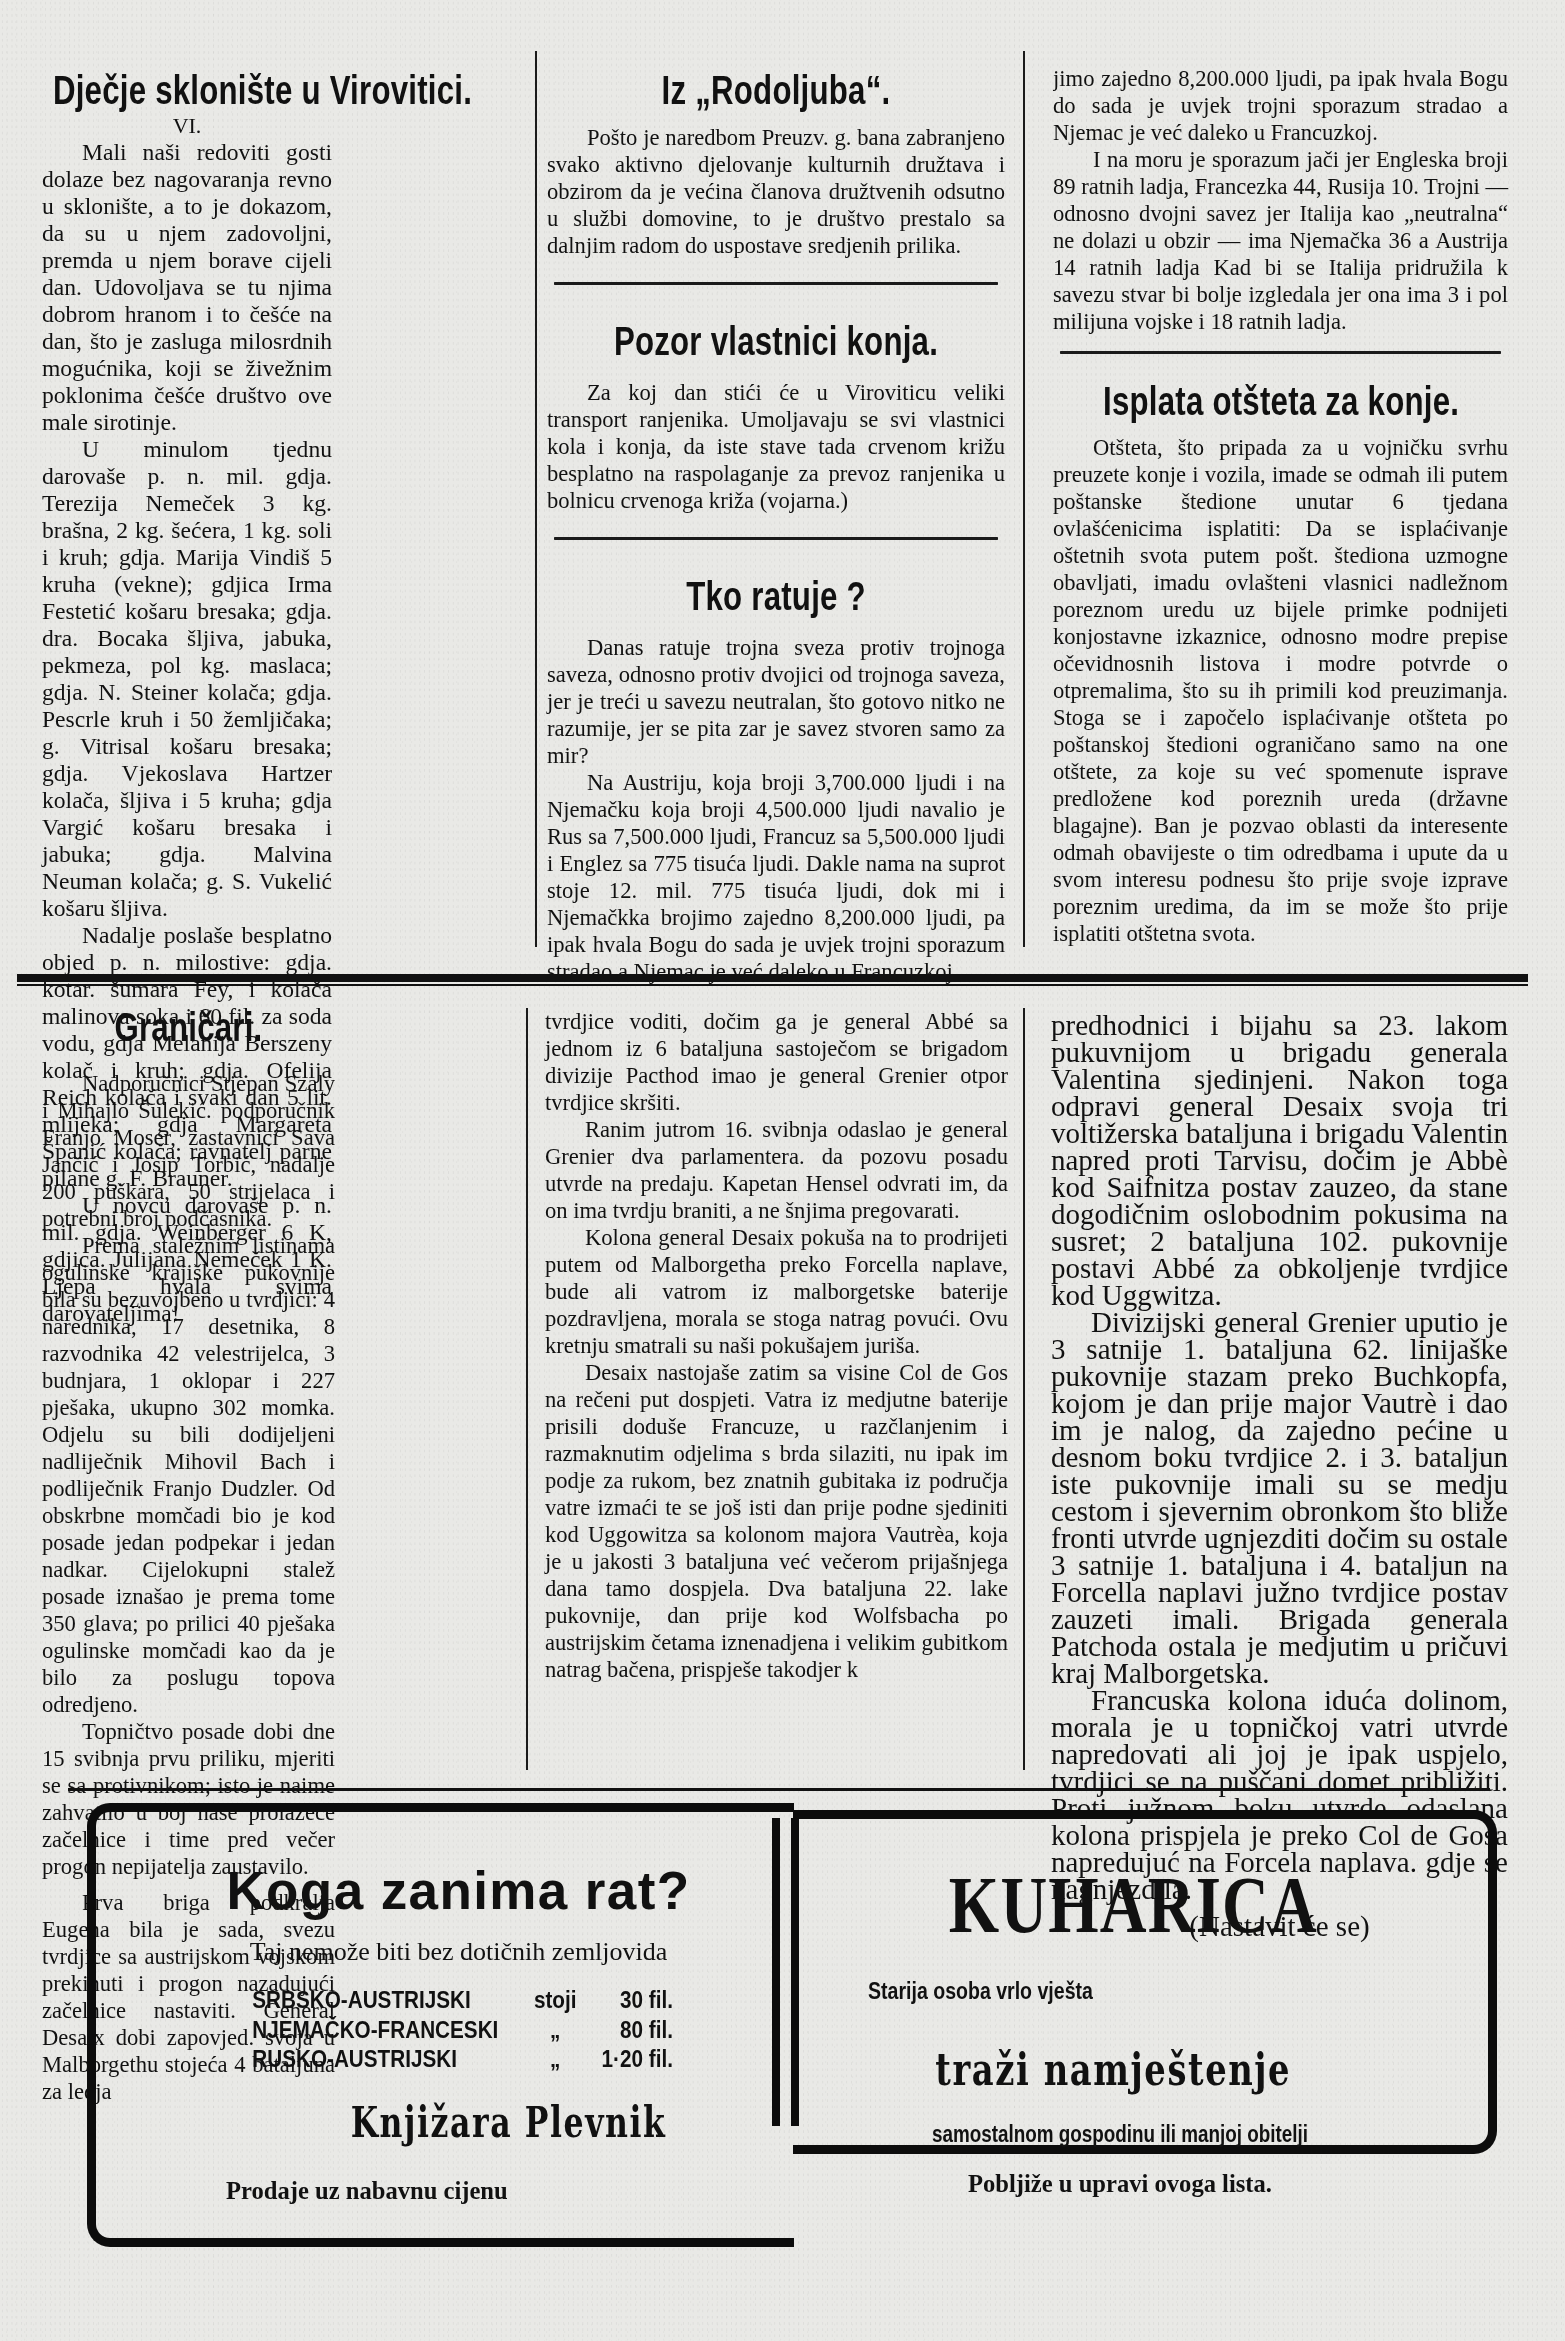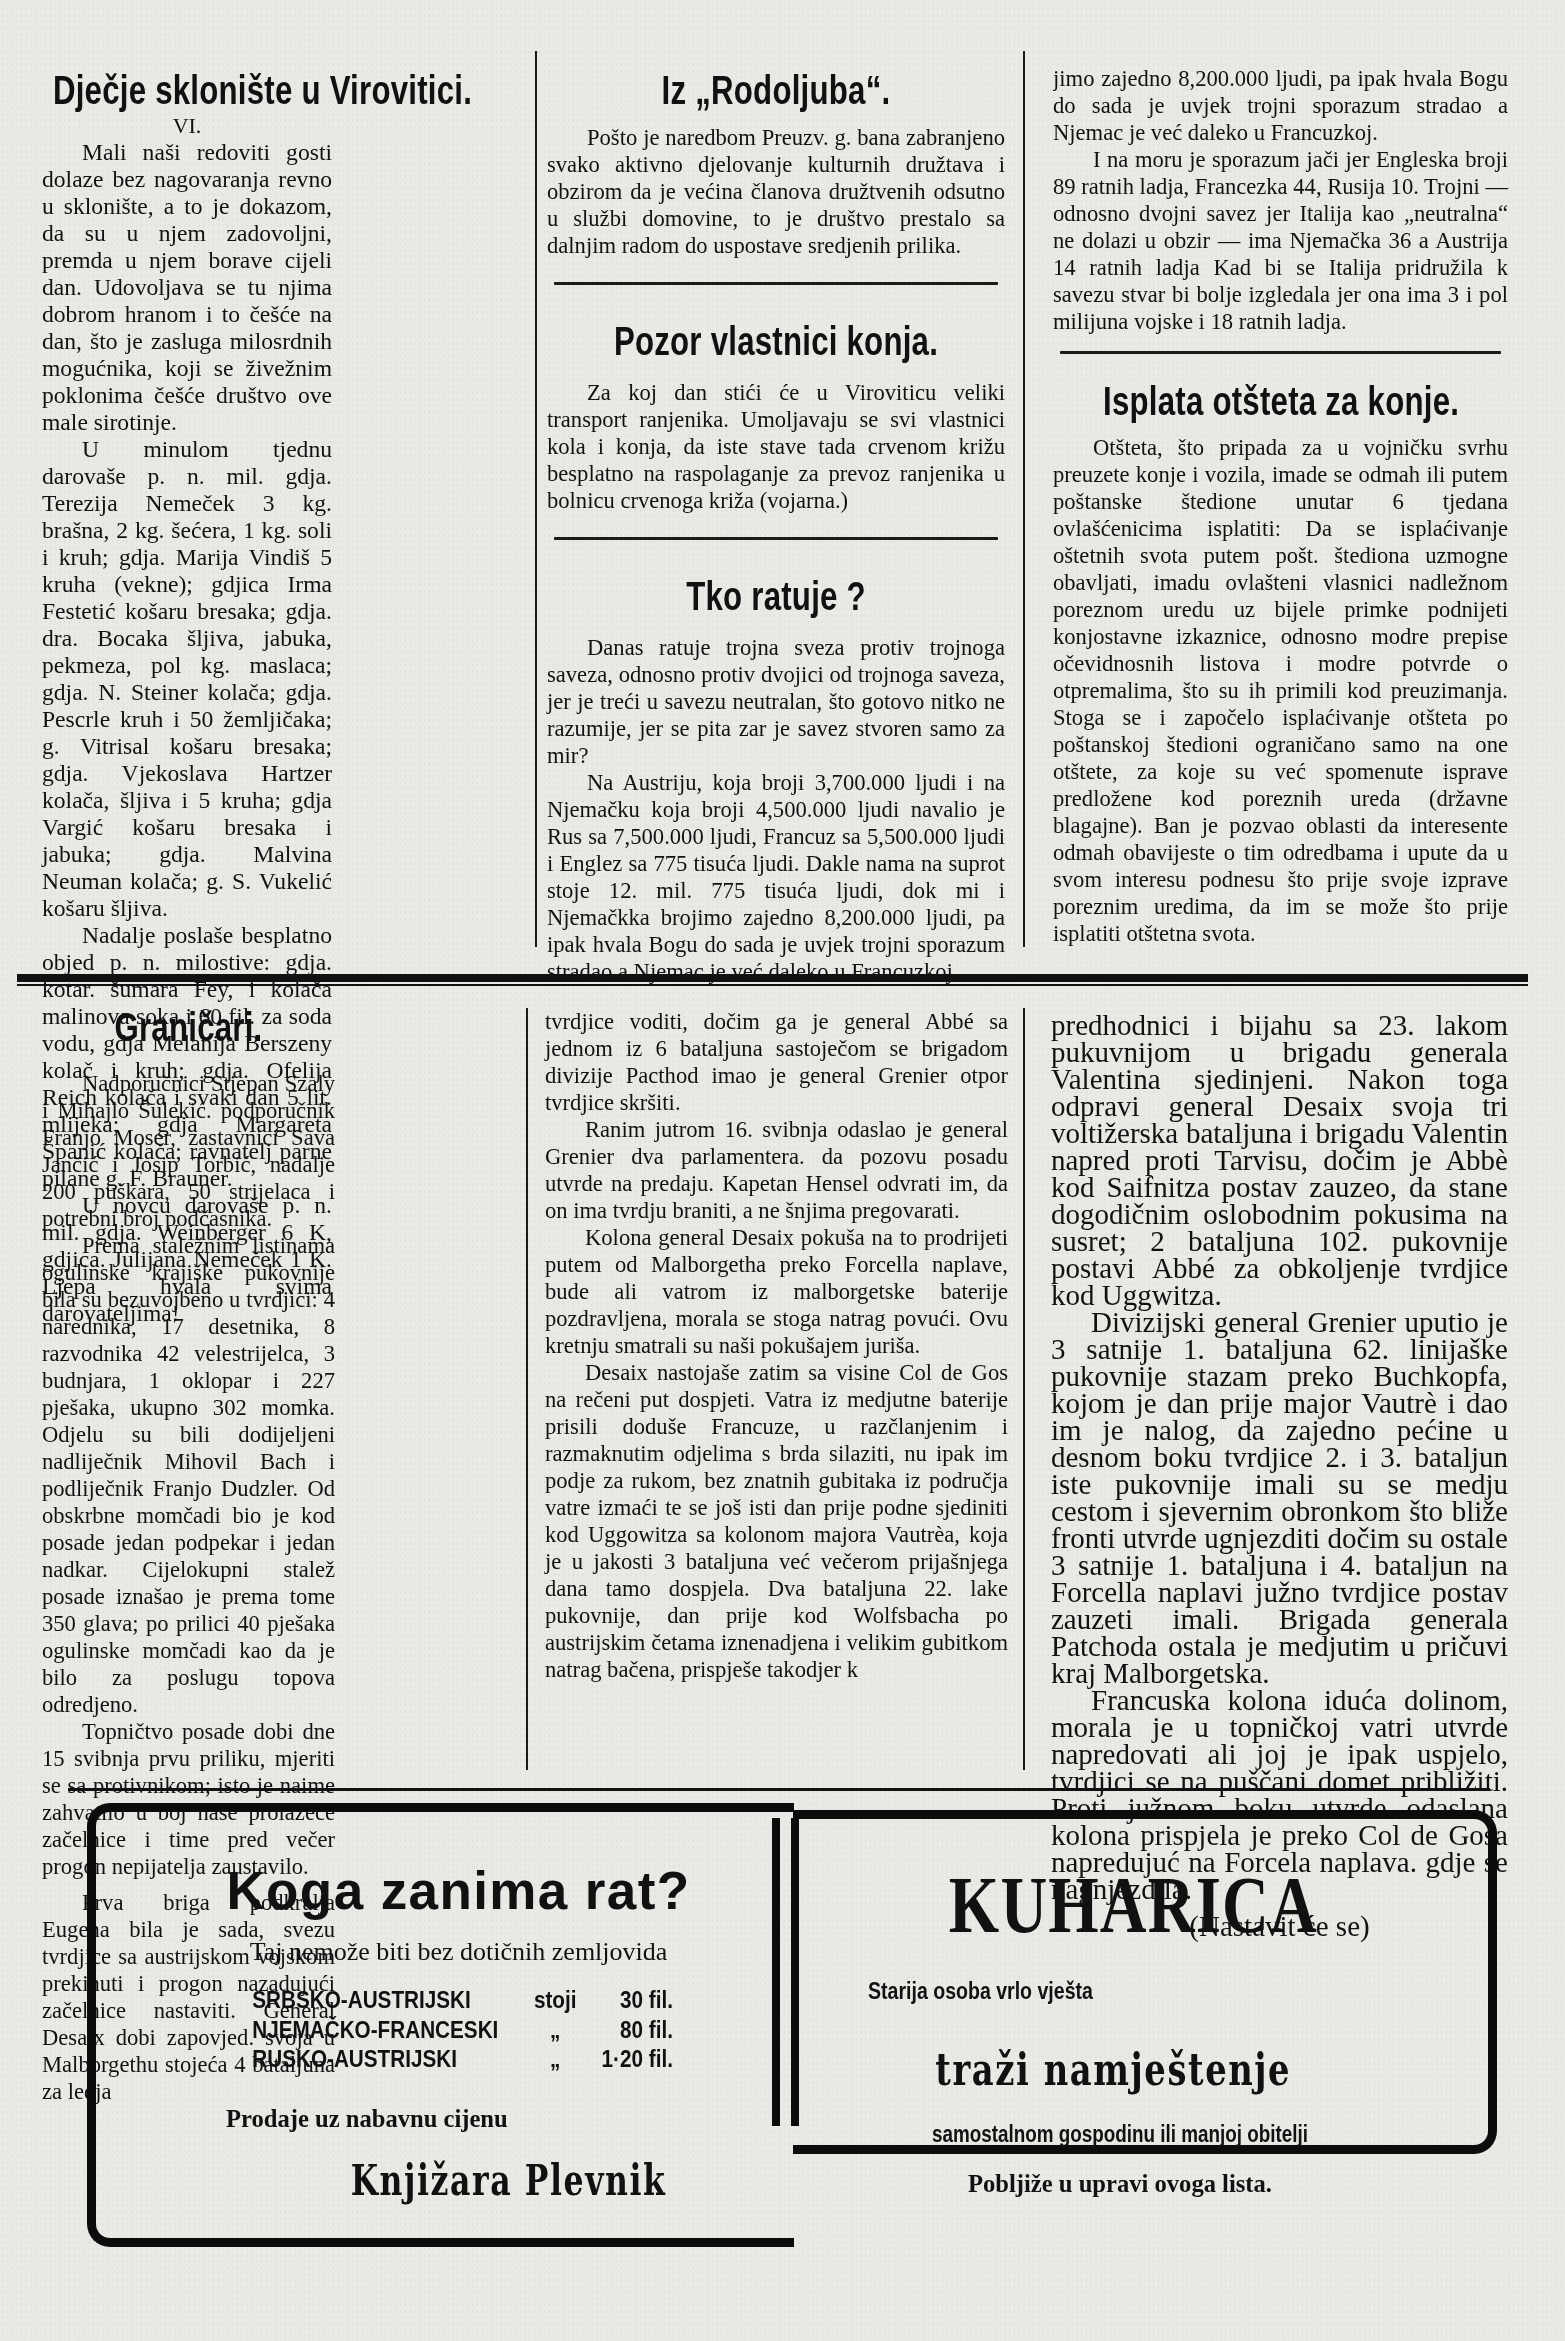--- a/index.html
+++ b/index.html
@@ -155,24 +155,24 @@
       <td style="text-align:center;">„</td>
       <td style="text-align:right;">80 fil.</td>
     </tr>
     <tr>
       <td>RUSKO-AUSTRIJSKI</td>
       <td style="text-align:center;">„</td>
       <td style="text-align:right;">1·20 fil.</td>
     </tr>
   </tbody>
     </table>
-  <div style="font-family:'Liberation Serif',serif; font-weight:bold; font-size:24.6px; margin-top:30px; margin-left:130px;">Prodaje uz nabavnu cijenu</div>
   <div style="text-align:right; margin-right:75px; margin-top:23px;">
     <span class="fraktur" style="display:inline-block;">Knjižara Plevnik</span>
   </div>
+  <div style="font-family:'Liberation Serif',serif; font-weight:bold; font-size:24.6px; margin-top:30px; margin-left:130px;">Prodaje uz nabavnu cijenu</div>
 </div>
 
 <div class="vrule" style="left:772px; top:1818px; height:308px; width:8.2px; background:#0c0c0c;"></div>
 <div class="vrule" style="left:791px; top:1818px; height:308px; width:8.2px; background:#0c0c0c;"></div>
 
 <div class="ad" style="left:793px; top:1810px; width:704px; height:344px; border-left:none; border-radius:0 23px 23px 0;">
   <div class="serif-title" style="margin-top:40px; transform:scaleX(0.8); margin-left:-13.7px;">KUHARICA</div>
   <div style="font-family:'Liberation Sans',sans-serif; font-weight:bold; font-size:23px; margin-top:26px; margin-left:75px; transform:scaleX(0.85); transform-origin:left;">Starija osoba vrlo vješta</div>
   <div style="text-align:center; margin-top:38px;">
     <span class="fraktur" style="display:inline-block; font-size:45px; margin-left:-55px;">traži namještenje</span>

